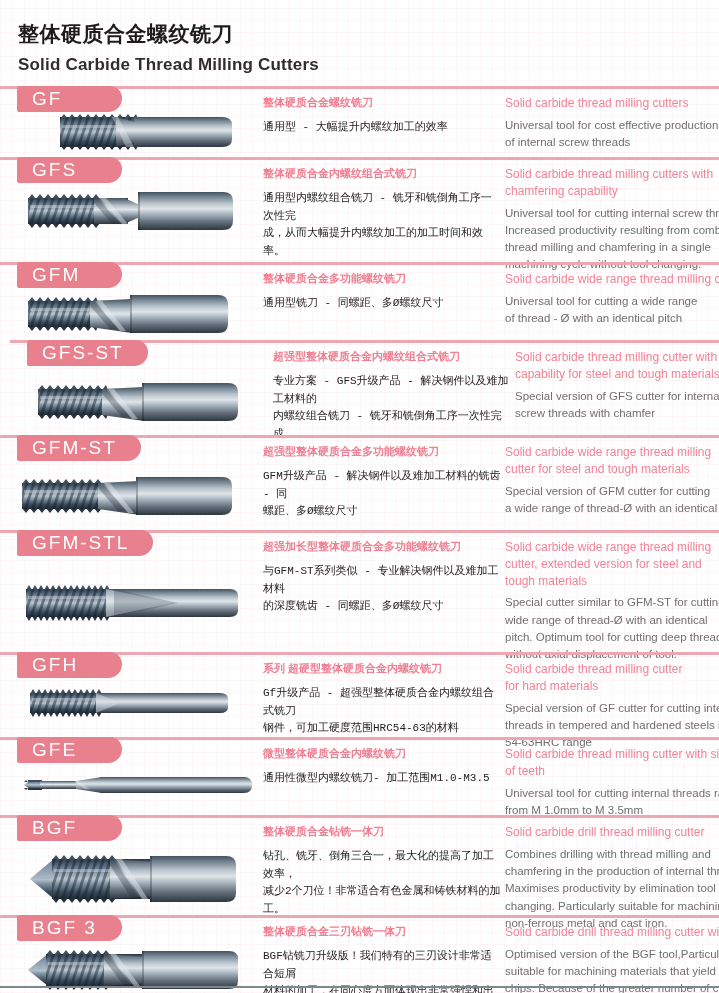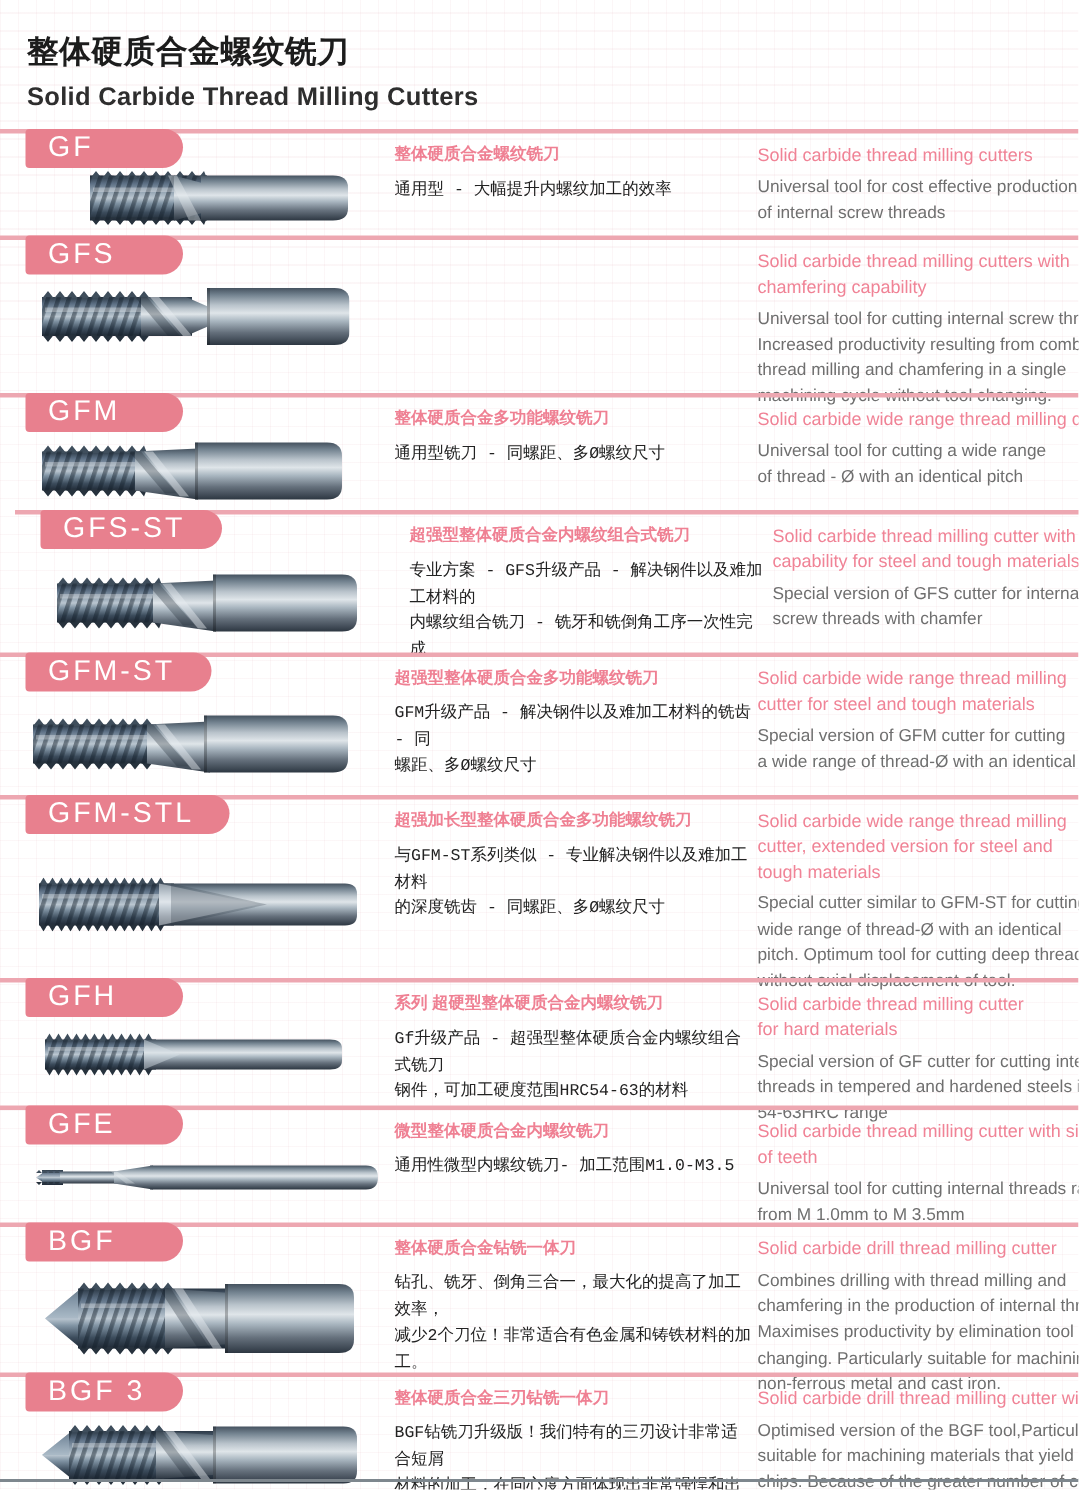--- a/index.html
+++ b/index.html
@@ -115,20 +115,23 @@
     <path d="M0 38 4 43 8 38 12 43 16 38 20 43 24 38 28 43 32 38 36 43 40 38 44 43 48 38 52 43 56 38 60 43 64 38 68 43 72 38 Z" fill="#27323d"></path>
     <rect x="0" y="13" width="72" height="26" fill="url(#pth)"></rect>
     <rect x="2" y="20" width="68" height="3" fill="#ffffff" opacity=".3"></rect>
     <polygon points="66,13 96,13 112,20 112,32 96,39 66,39" fill="url(#gm)"></polygon>
     <polygon points="70,13 92,39 84,39 62,13" fill="#1c2630" opacity=".3"></polygon>
     <polygon points="78,13 100,39 94,39 72,13" fill="#e8edf1" opacity=".45"></polygon>
     <path d="M110 7 H195 Q205 7 205 16 V36 Q205 45 195 45 H110 Z" fill="url(#gm)"></path>
     <rect x="110" y="7" width="2" height="38" fill="rgba(0,0,0,.25)"></rect>
   </svg>
   <div class="cn-col">
+    <div class="cn-title">整体硬质合金内螺纹组合式铣刀</div>
+    <div class="cn-desc">通用型内螺纹组合铣刀 - 铣牙和铣倒角工序一次性完
+成，从而大幅提升内螺纹加工的加工时间和效率。</div>
   </div>
   <div class="en-col">
     <div class="en-title">Solid carbide thread milling cutters with
 chamfering capability</div>
     <div class="en-desc">Universal tool for cutting internal screw threads.
 Increased productivity resulting from combined
 thread milling and chamfering in a single
 machining cycle without tool changing.</div>
   </div>
 </div>

